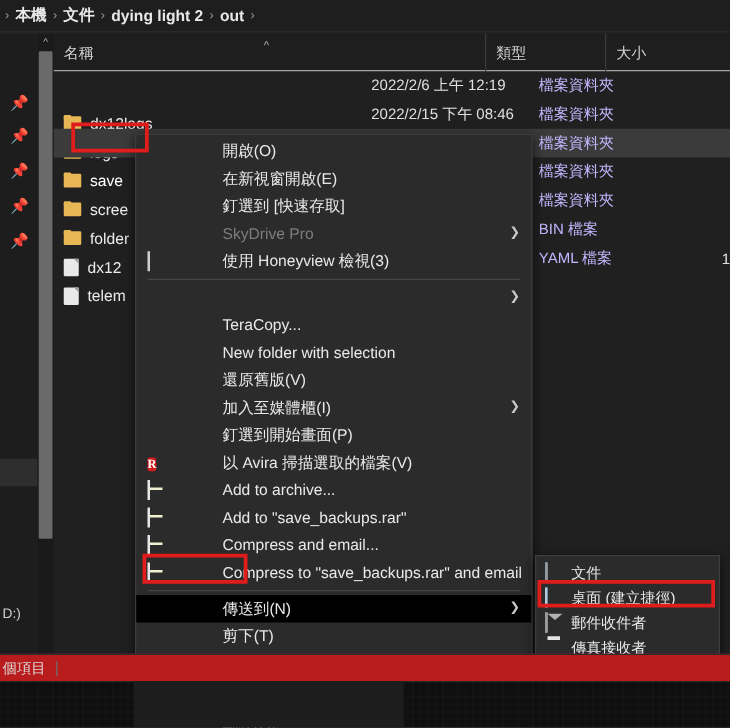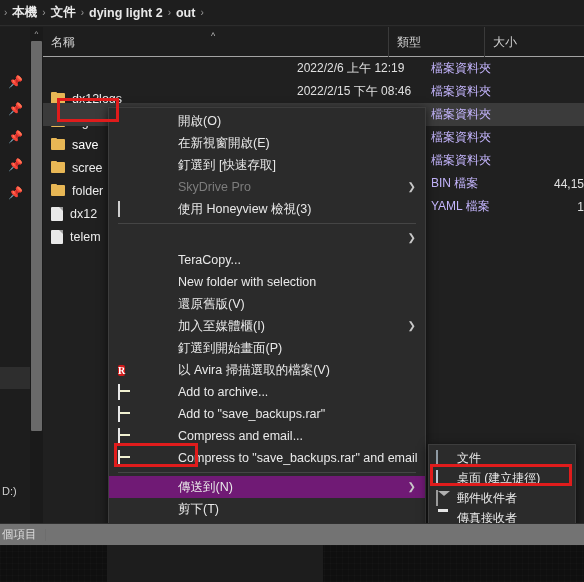--- a/index.html
+++ b/index.html
@@ -77,21 +77,21 @@
   
   .ctxmenu{
     position:absolute;left:108px;top:107px;width:318px;
     background:#2b2b2b;border:1px solid #3d3d3d;
     box-shadow:0 2px 9px rgba(0,0,0,.65);
     padding:2px 0;box-sizing:border-box;
   }
   .mi{position:relative;height:22px;display:flex;align-items:center;padding-left:32px;box-sizing:border-box;}
   .mi .mlabel{font-size:12.5px;color:#e9e9e9;white-space:nowrap;padding-left:37px;}
   .mi.disabled .mlabel{color:#7d7d7d;}
-  .mi.hl{background:#701a75;}
+  .mi.hl{background:#000000;}
   .mi .chev{position:absolute;right:9px;top:5px;color:#c9c9c9;font-size:10px;}
   .mi .mico{position:absolute;left:9px;top:4px;width:15px;height:15px;}
   .msep{height:1px;background:#454545;margin:3px 9px;}
 
   
   .ic-cloud{width:15px;height:11px;margin-top:2px;background:#2f7ec4;border-radius:7px 7px 5px 5px;opacity:.85;}
   .ic-honey{width:14px;height:13px;background:linear-gradient(135deg,#8fbf5a 0%,#d9dd79 45%,#6fa84a 100%);border:1px solid #cfcfcf;box-sizing:border-box;}
   .ic-tera{width:14px;height:14px;border-radius:50%;background:radial-gradient(circle at 40% 32%,#f2f2f2 0%,#b9b9b9 55%,#4a4a4a 100%);}
   .ic-avira{width:14px;height:14px;background:#d21b1b;border-radius:2px;color:#fff;font-size:10px;font-weight:bold;text-align:center;line-height:14px;font-family:"Liberation Serif",serif;}
   .ic-rar{width:14px;height:14px;background:
@@ -118,21 +118,21 @@
   .ic-zip{width:11px;height:13px;background:#e6c766;border:1px solid #b89a3e;box-sizing:border-box;position:relative;}
   .ic-zip:after{content:"";position:absolute;left:4px;top:1px;width:2px;height:10px;background:#fff6cf;}
   .ic-bt{width:14px;height:14px;border-radius:50%;background:#1e7fdb;color:#fff;font-size:10px;line-height:14px;text-align:center;}
 
   
   .redbox{position:absolute;border:3px solid #e01c1c;box-sizing:border-box;pointer-events:none;}
 
   
   .statusbar{
     position:absolute;left:0;bottom:37px;width:584px;height:22px;
-    background:#737373;border-top:1px solid #2e2e2e;
+    background:#b91c1c;border-top:1px solid #2e2e2e;
     display:flex;align-items:center;box-sizing:border-box;
   }
   .statusbar .stxt{font-size:11.5px;color:#dcdcdc;padding-left:2px;}
   .statusbar .divider{width:1px;height:12px;background:#6d6d6d;margin-left:8px;}
 
   
   .deskstrip{
     position:absolute;left:0;bottom:0;width:584px;height:37px;
     background:
       repeating-linear-gradient(0deg,#4a4a4a 0 1px,#3d3d3d 1px 6px),
@@ -235,21 +235,20 @@
       <div class="fsize"></div>
     </div>
 
     <div class="frow" style="top:115px">
       <div class="fname">
         <span class="ico-file"></span>
         <span class="label">dx12</span>
       </div>
       <div class="fdate"></div>
       <div class="ftype">BIN 檔案</div>
-      <div class="fsize">44,15</div>
     </div>
 
     <div class="frow" style="top:138px">
       <div class="fname">
         <span class="ico-file"></span>
         <span class="label">telem</span>
       </div>
       <div class="fdate"></div>
       <div class="ftype">YAML 檔案</div>
       <div class="fsize">1</div>

